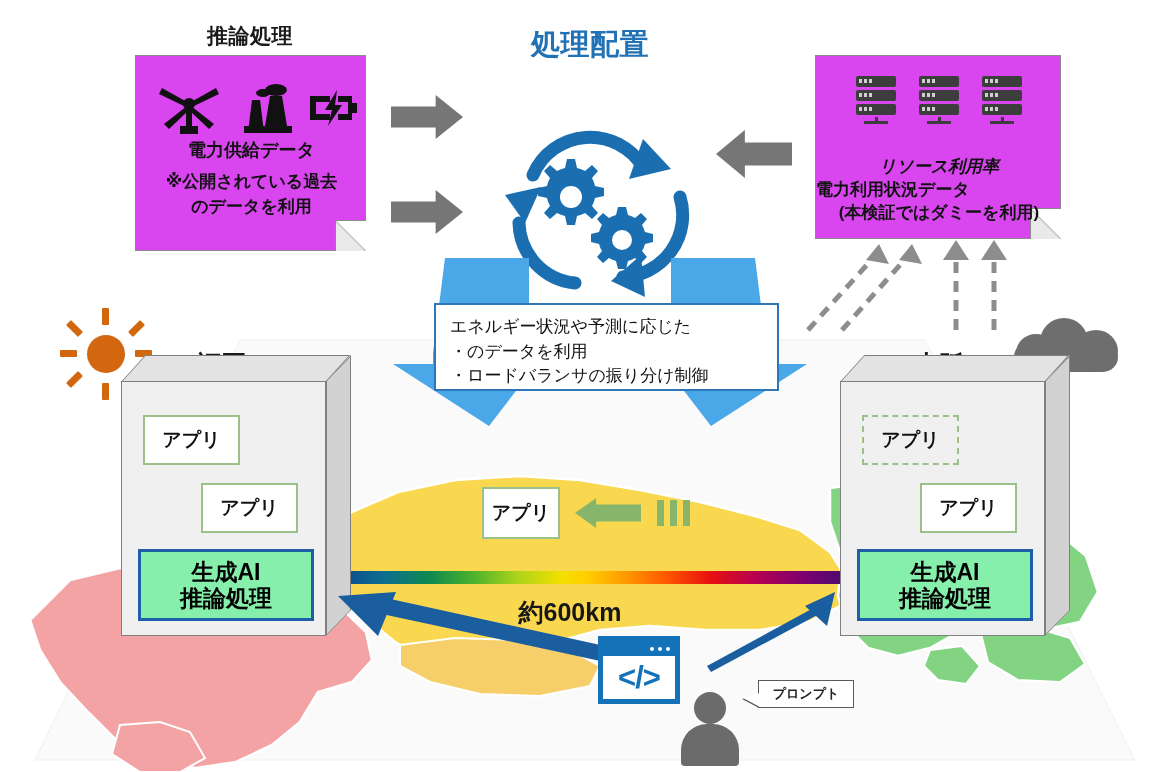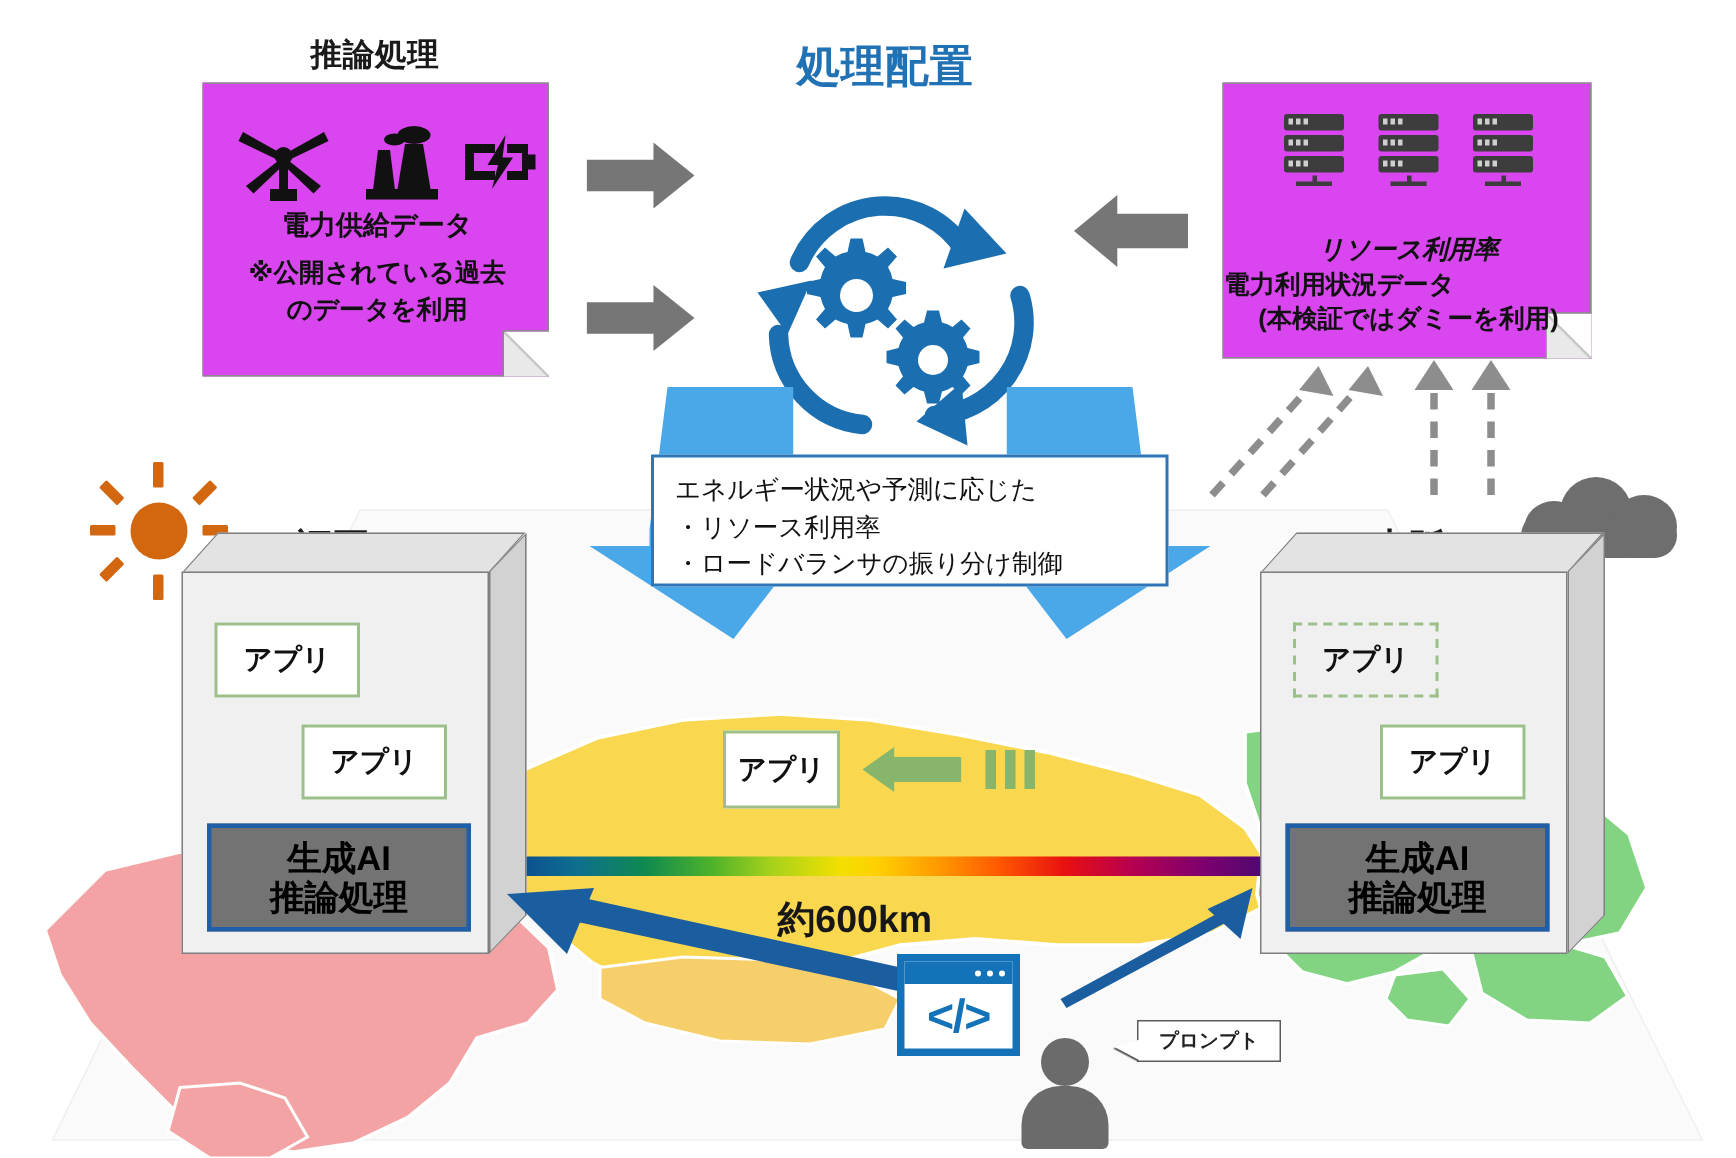--- a/index.html
+++ b/index.html
@@ -74,21 +74,21 @@
     position:absolute;
     background:#ffffff;
     border:2px solid #9bc089;
     box-sizing:border-box;
     display:flex;align-items:center;justify-content:center;
     font-weight:bold;font-size:19px;color:#111;
   }
   .appbox.dashed{border-style:dashed;background:transparent;}
   .aibox{
     position:absolute;
-    background:#737373;
+    background:#86efac;
     border:3px solid #1f5fa9;
     box-sizing:border-box;
     display:flex;flex-direction:column;align-items:center;justify-content:center;
     font-weight:bold;font-size:23px;color:#000;line-height:1.15;
   }
 
   
   .gray-arrow{
     background:#767676;
     position:absolute;
@@ -381,21 +381,21 @@
 
   <svg class="abs nosel" style="left:393px;top:258px;width:136px;height:168px;" viewBox="0 0 136 168">
     <path fill="#4aa7e8" d="M52,0 L136,0 L136,95 L136,95 L136,116 L96,168 L0,106 L40,106 L40,95 Z"></path>
   </svg>
   <svg class="abs nosel" style="left:671px;top:258px;width:136px;height:168px;" viewBox="0 0 136 168">
     <path fill="#4aa7e8" d="M84,0 L0,0 L0,95 L0,116 L40,168 L136,106 L96,106 L96,95 Z"></path>
   </svg>
 
   <div class="centerbox" style="left:434px;top:303px;width:345px;height:88px;">
     <div>エネルギー状況や予測に応じた</div>
-    <div>・リソース利用率</div>
+    <div>・のデータを利用</div>
     <div>・ロードバランサの振り分け制御</div>
   </div>
 
   <div class="abs nosel" style="left:60px;top:308px;width:92px;height:92px;">
     <div class="sun-core" style="left:27px;top:27px;width:38px;height:38px;"></div>
     <div class="sun-ray" style="left:42px;top:0px;width:7px;height:17px;"></div>
     <div class="sun-ray" style="left:42px;top:75px;width:7px;height:17px;"></div>
     <div class="sun-ray" style="left:0px;top:42px;width:17px;height:7px;"></div>
     <div class="sun-ray" style="left:75px;top:42px;width:17px;height:7px;"></div>
     <div class="sun-ray" style="left:11px;top:12px;width:7px;height:17px;transform:rotate(-45deg);"></div>

